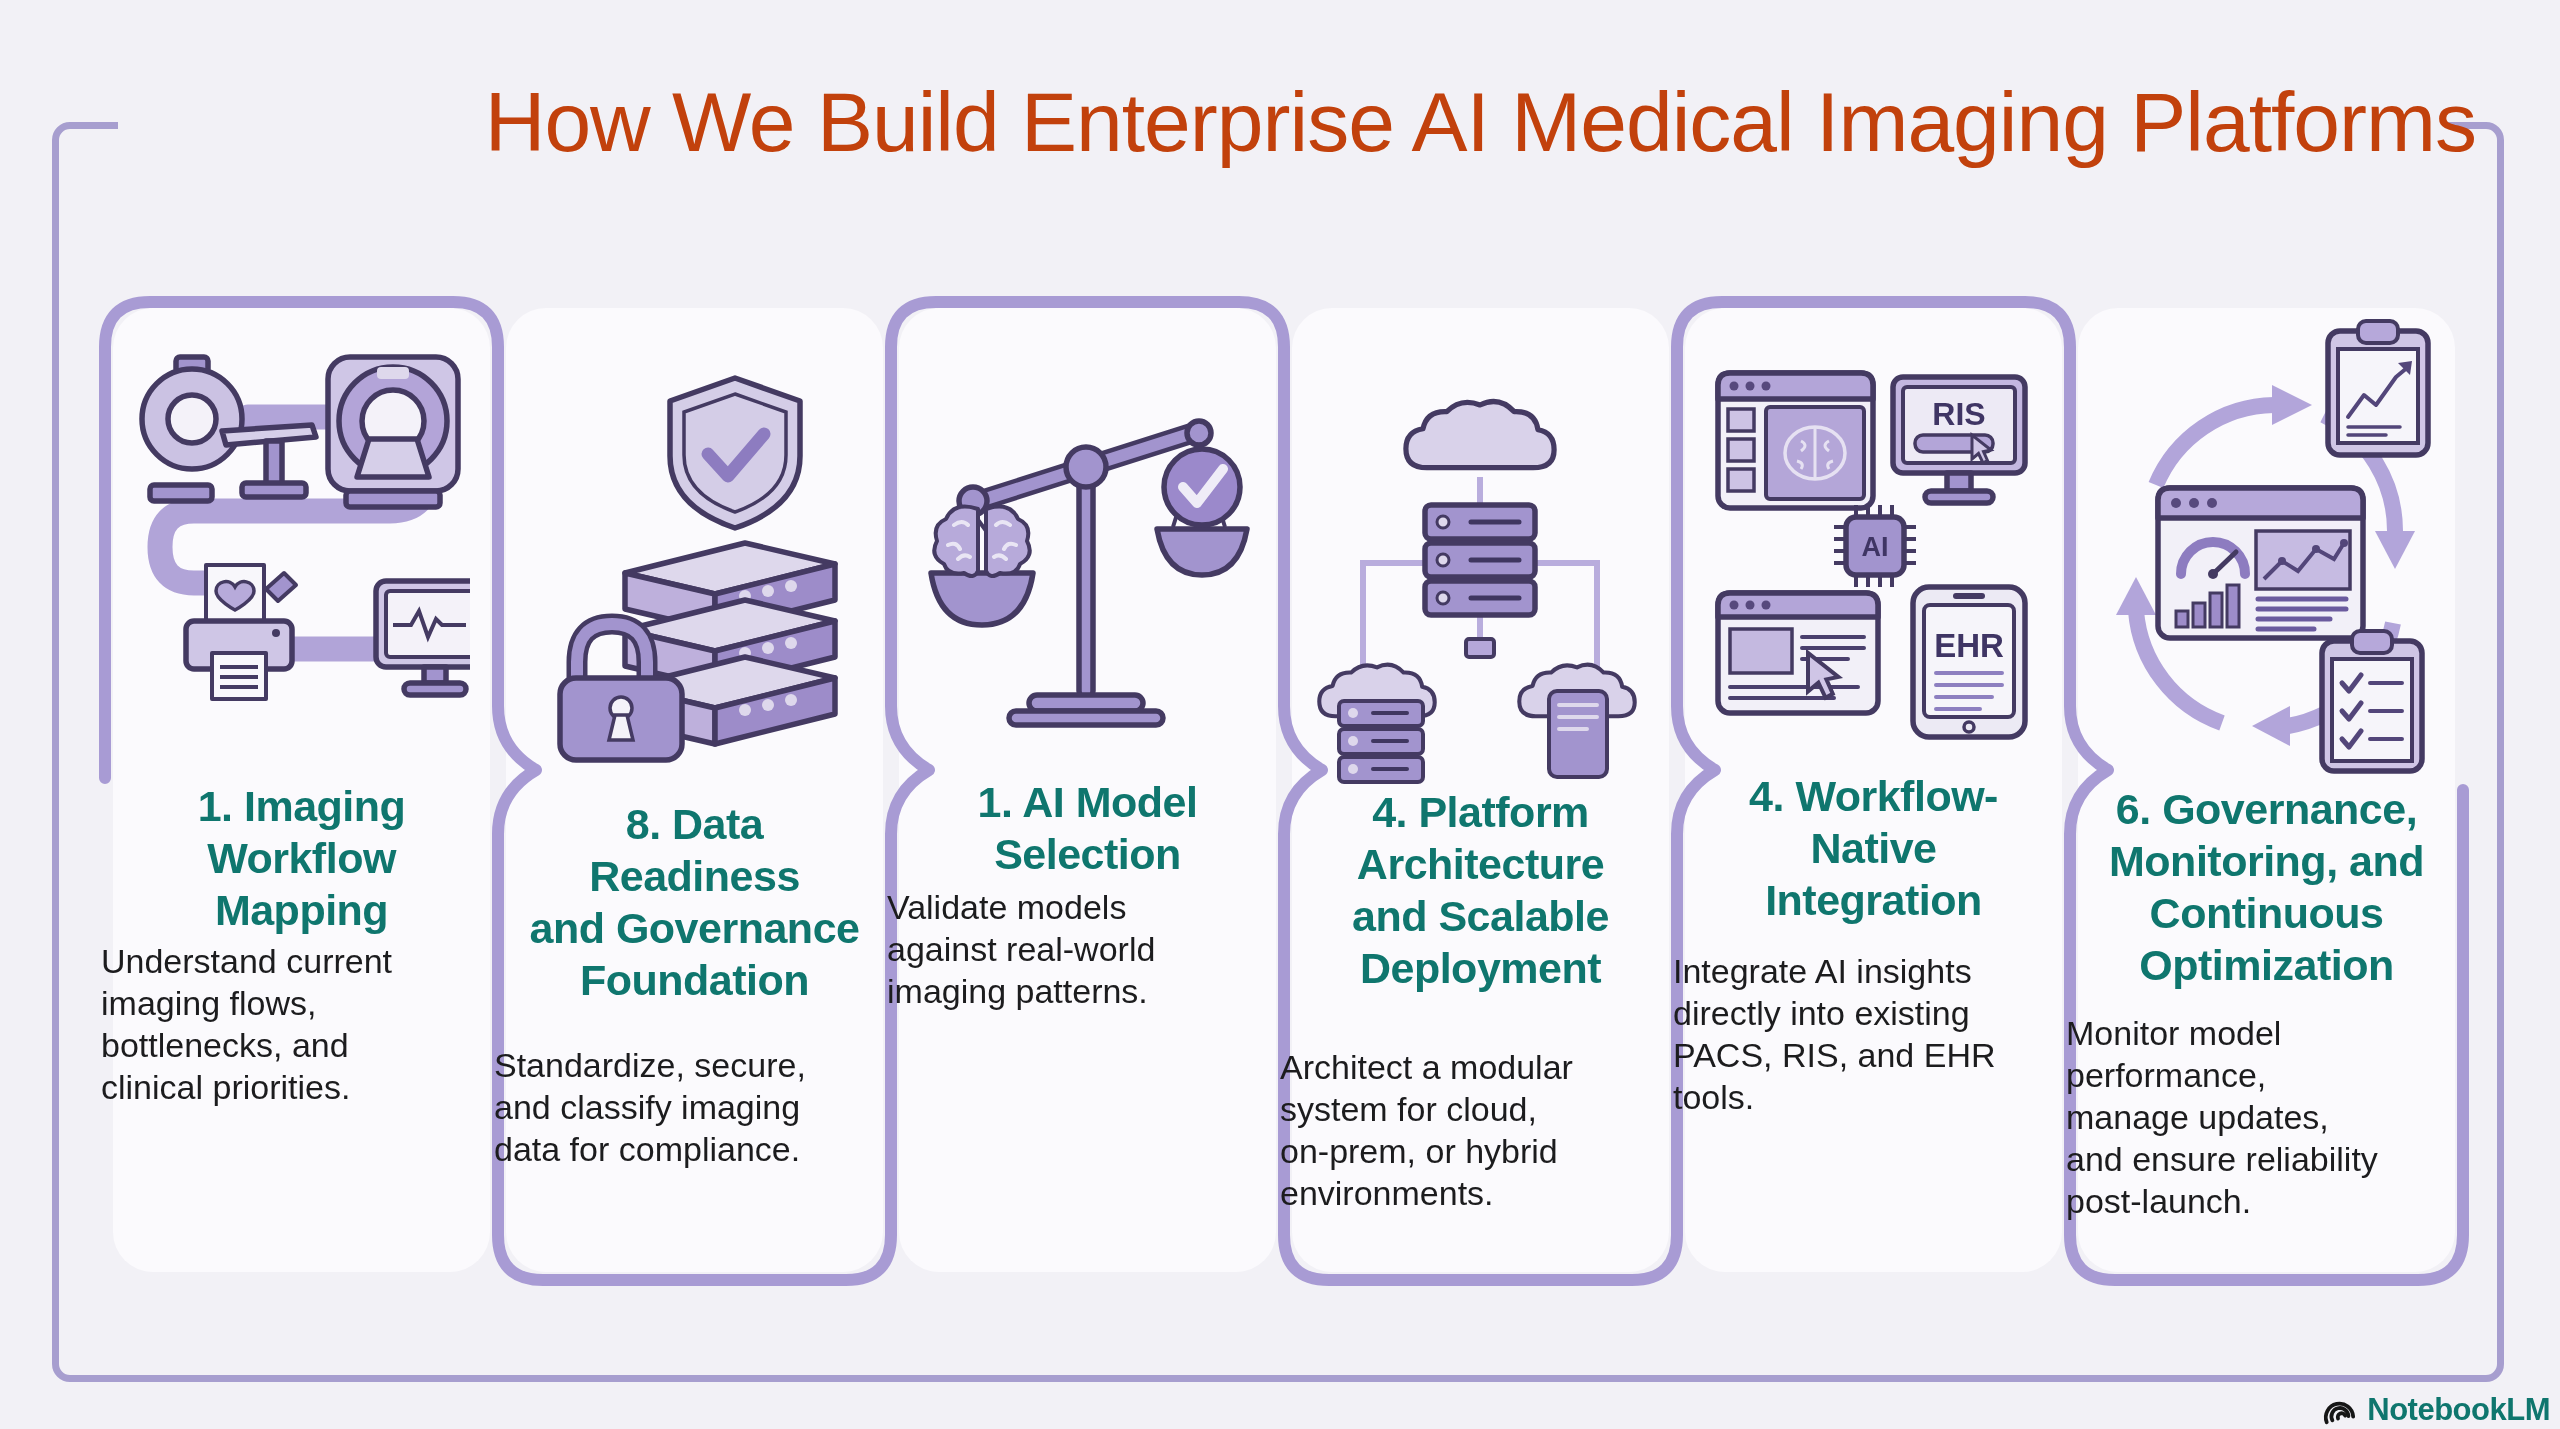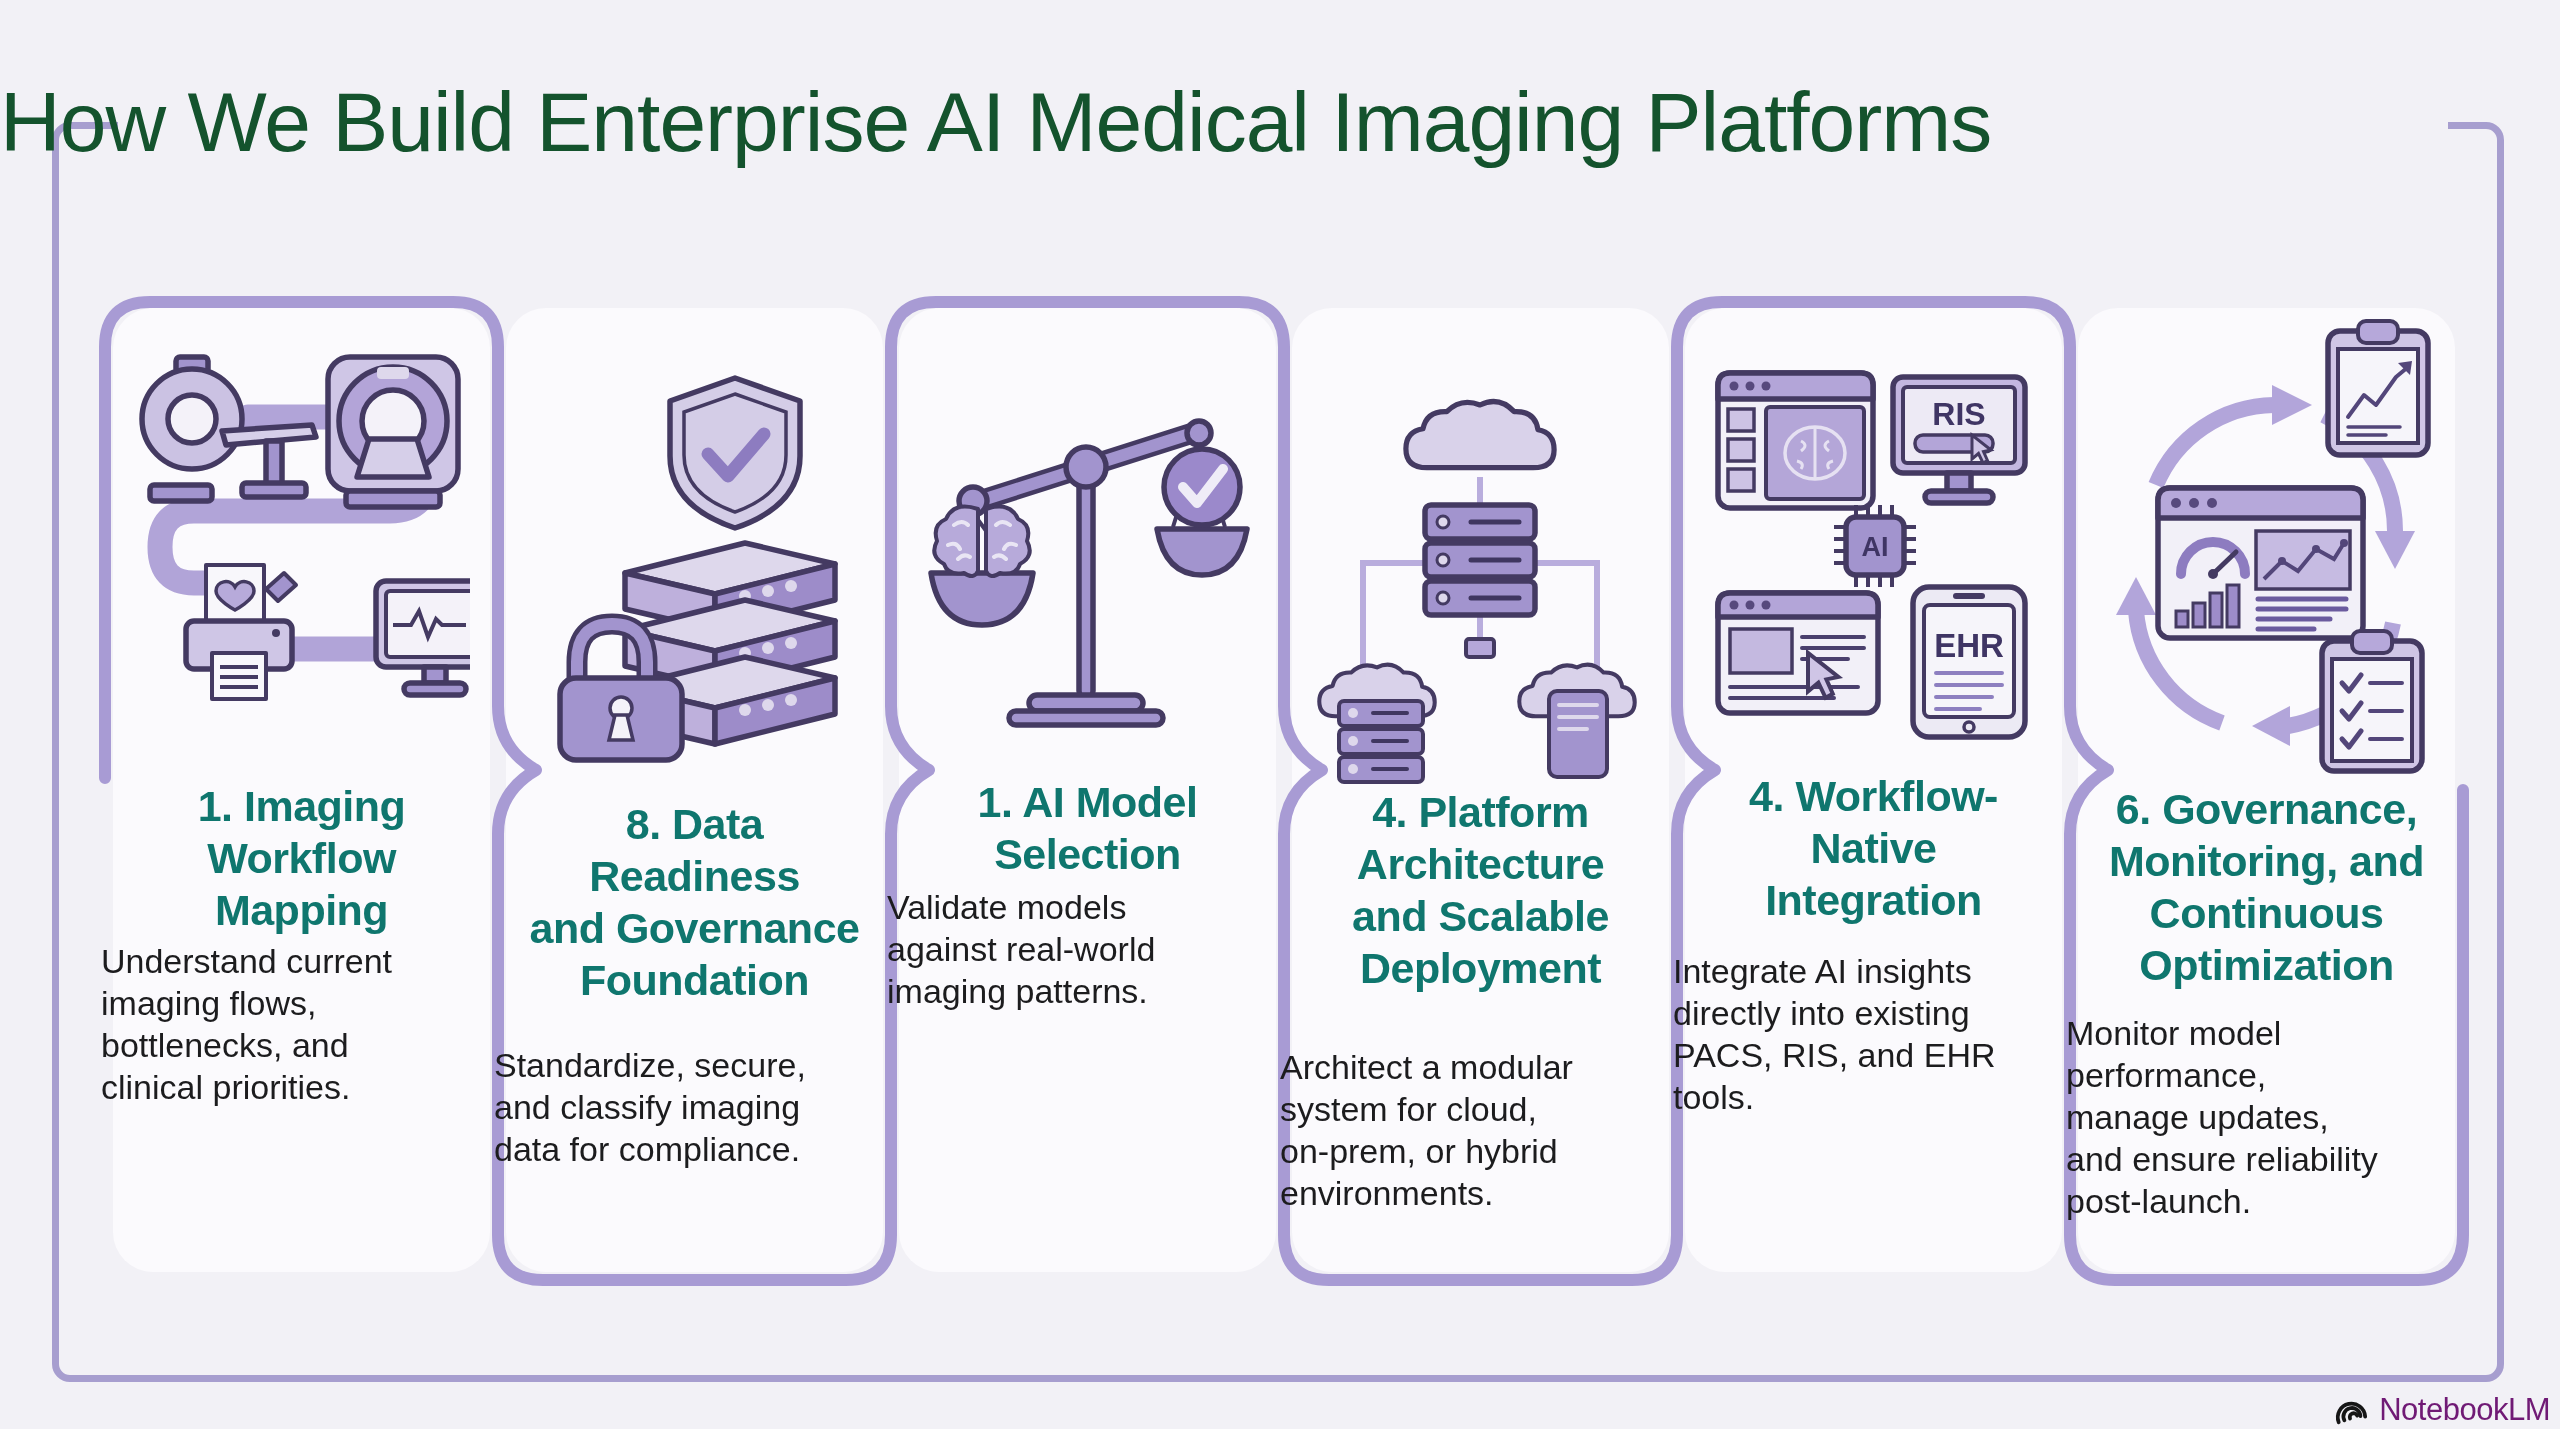--- a/index.html
+++ b/index.html
@@ -11,37 +11,37 @@
   .abs{position:absolute;}
   
   #frame{
     left:52px;top:122px;width:2438px;height:1246px;
     border:7px solid #a79ecf;border-radius:18px;
   }
   #frame-mask{
     left:118px;top:116px;width:2330px;height:22px;background:#f2f1f6;
   }
   #title{
-    left:0;top:74px;width:2476px;text-align:left;
-    font-size:84px;font-weight:500;letter-spacing:-1px;color:#14532d;
+    left:0;top:74px;width:2476px;text-align:right;
+    font-size:84px;font-weight:500;letter-spacing:-1px;color:#c2410c;
     white-space:nowrap;
   }
   .step-heading{
     font-size:43px;line-height:52px;font-weight:700;color:#0f766e;
     text-align:center;white-space:pre-line;width:385px;letter-spacing:-0.5px;
   }
   .step-desc{
     font-size:34px;line-height:42px;font-weight:400;color:#1c1c1e;
     white-space:pre-line;width:400px;
   }
   #watermark{
     left:2290px;top:1390px;width:260px;height:40px;
     display:flex;align-items:center;justify-content:flex-end;gap:9px;
   }
-  #watermark span{font-size:31px;font-weight:400;color:#701a75;letter-spacing:-0.5px;}
+  #watermark span{font-size:31px;font-weight:700;color:#0f766e;letter-spacing:-0.5px;}
   
   svg .ol{stroke:#443a62;stroke-width:5.5;stroke-linejoin:round;stroke-linecap:round;}
   svg .w4{stroke-width:4;}
   svg .w3{stroke-width:3.5;}
   svg .fn{fill:none;}
   svg text{font-family:"Liberation Sans",sans-serif;font-weight:700;fill:#3f3564;}
 </style>
 </head>
 <body>
 

